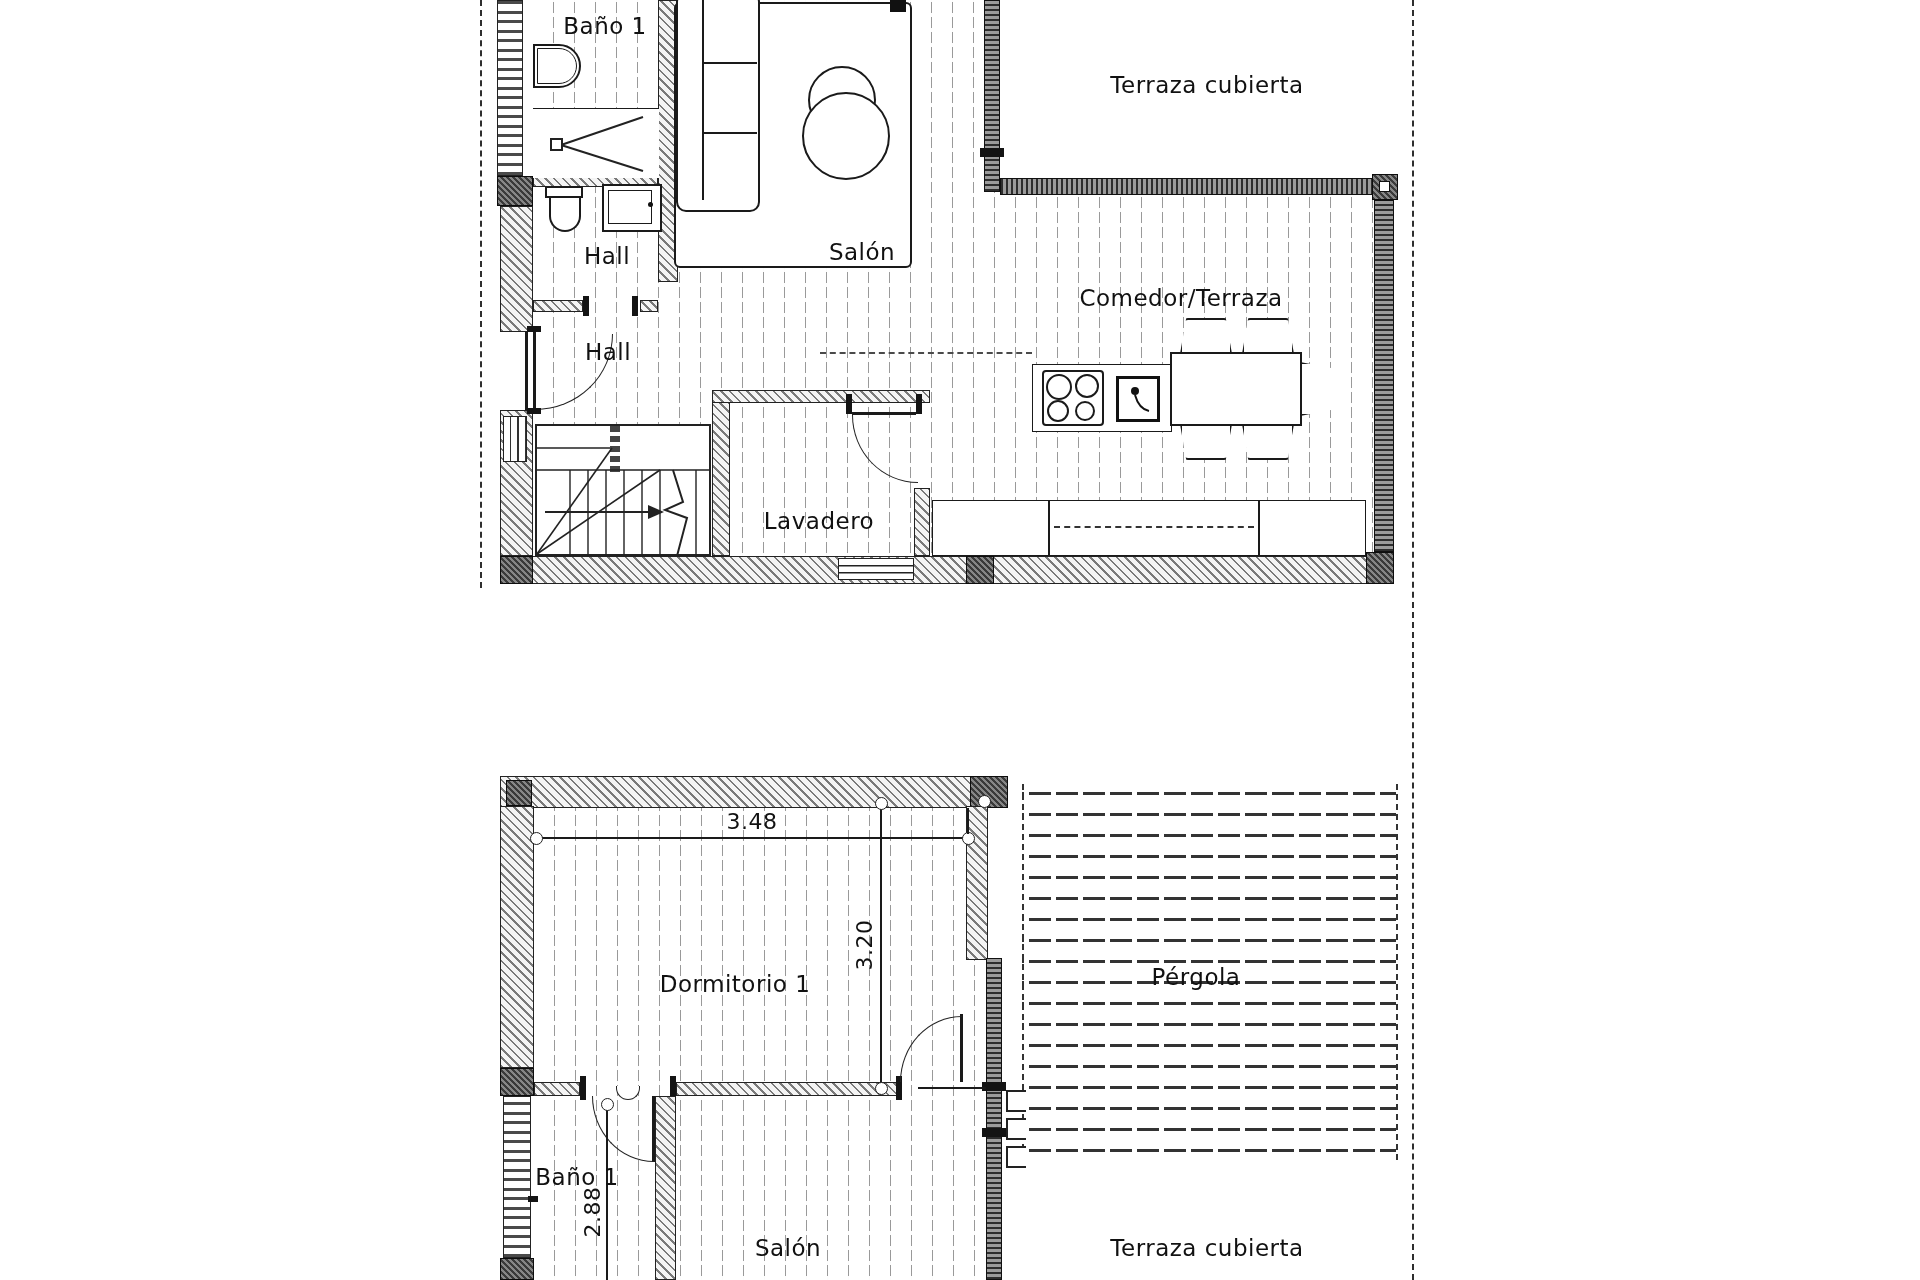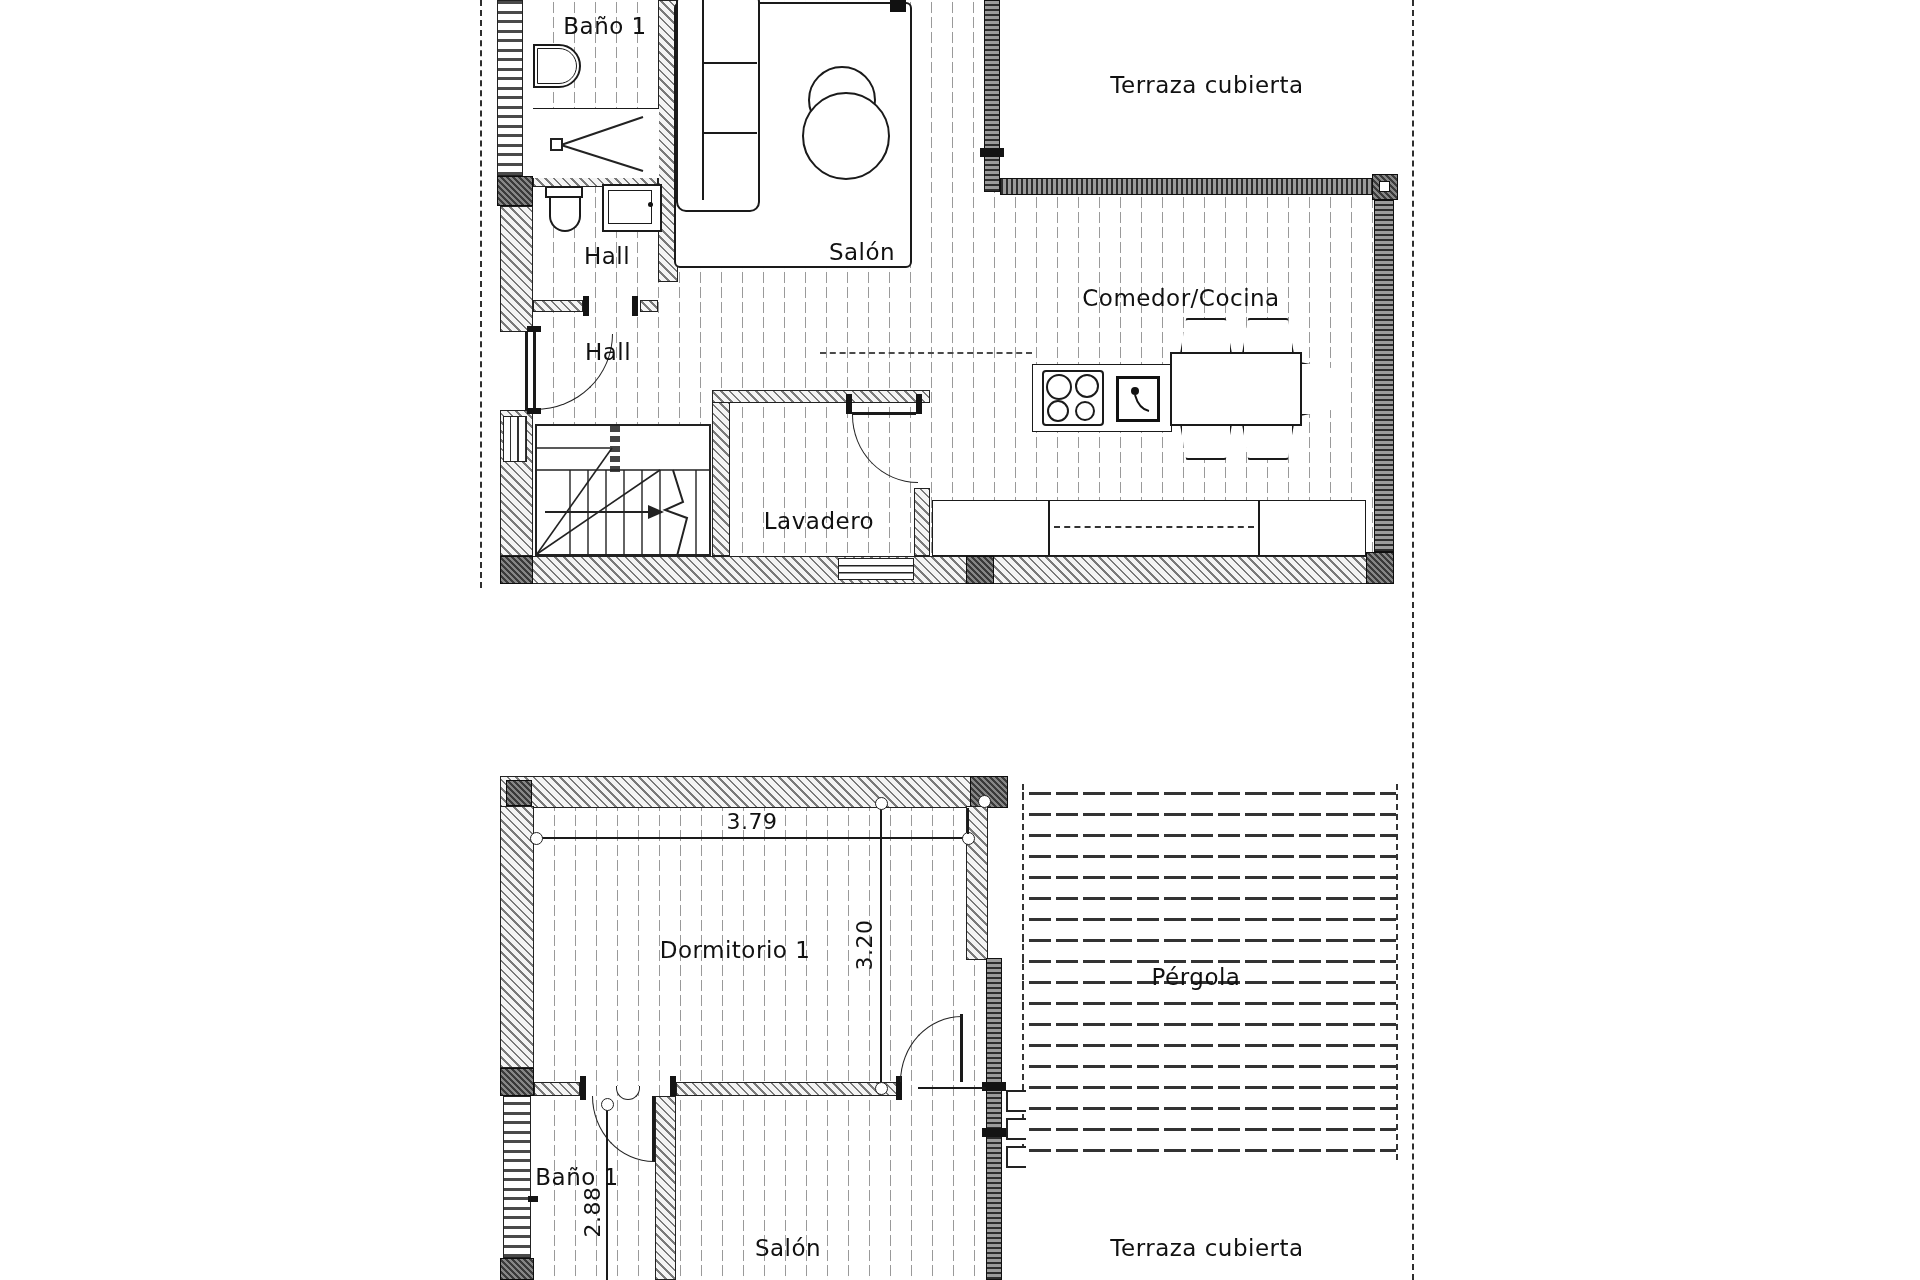--- a/index.html
+++ b/index.html
@@ -172,21 +172,21 @@
     <div class="abs block" style="left:500px;top:556px;width:33px;height:28px;"></div>
     <div class="abs winset" style="left:838px;top:558px;width:76px;height:22px;
          background-image:linear-gradient(#222,#222),linear-gradient(#222,#222);background-size:100% 1.5px,100% 1.5px;background-position:0 6px,0 13px;background-repeat:no-repeat;"></div>
     <div class="abs block" style="left:966px;top:556px;width:28px;height:28px;"></div>
     <div class="abs block" style="left:1366px;top:552px;width:28px;height:32px;"></div>
 
     <div class="label" style="left:605px;top:26px;">Baño 1</div>
     <div class="label" style="left:1207px;top:85px;">Terraza cubierta</div>
     <div class="label" style="left:862px;top:252px;">Salón</div>
     <div class="label" style="left:607px;top:256px;">Hall</div>
-    <div class="label" style="left:1181px;top:298px;">Comedor/Cocina</div>
+    <div class="label" style="left:1181px;top:298px;">Comedor/Terraza</div>
     <div class="label" style="left:608px;top:352px;">Hall</div>
     <div class="label" style="left:819px;top:521px;">Lavadero</div>
   </div>
 
   <div>
 
     <div class="abs planks" style="left:534px;top:806px;width:454px;height:474px;"></div>
 
     <div class="abs wall" style="left:500px;top:776px;width:508px;height:32px;"></div>
     <div class="abs block" style="left:506px;top:780px;width:26px;height:26px;"></div>
@@ -217,37 +217,37 @@
     <div class="abs line" style="left:652px;top:1096px;width:2.5px;height:66px;"></div>
     <div class="abs arc" style="left:592px;top:1096px;width:62px;height:66px;border-left:1.8px solid #222;border-bottom:1.8px solid #222;border-bottom-left-radius:100% 100%;"></div>
 
     <div class="abs wall" style="left:655px;top:1096px;width:21px;height:184px;"></div>
 
     <div class="abs line" style="left:535px;top:837px;width:433px;height:1.6px;"></div>
     <div class="dimdot" style="left:530px;top:832px;"></div>
     <div class="dimdot" style="left:962px;top:832px;"></div>
     <div class="abs line" style="left:967px;top:808px;width:1.6px;height:26px;"></div>
     <div class="dimdot" style="left:978px;top:795px;"></div>
-    <div class="label dim" style="left:752px;top:821px;">3.79</div>
+    <div class="label dim" style="left:752px;top:821px;">3.48</div>
 
     <div class="abs line" style="left:880px;top:802px;width:1.6px;height:286px;"></div>
     <div class="dimdot" style="left:875px;top:797px;"></div>
     <div class="dimdot" style="left:875px;top:1082px;"></div>
     <div class="label dim vtext" style="left:864px;top:945px;">3.20</div>
 
     <div class="abs line" style="left:606px;top:1102px;width:1.6px;height:178px;"></div>
     <div class="dimdot" style="left:601px;top:1098px;"></div>
     <div class="label dim vtext" style="left:592px;top:1212px;">2.88</div>
 
     <div class="abs pergola" style="left:1022px;top:784px;width:376px;height:376px;"></div>
     <div class="label" style="left:1196px;top:977px;">Pérgola</div>
 
     <div class="abs" style="left:1006px;top:1090px;width:20px;height:22px;border:2px solid #222;border-right:none;background:#fff;"></div>
     <div class="abs" style="left:1006px;top:1118px;width:20px;height:22px;border:2px solid #222;border-right:none;background:#fff;"></div>
     <div class="abs" style="left:1006px;top:1146px;width:20px;height:22px;border:2px solid #222;border-right:none;background:#fff;"></div>
 
-    <div class="label" style="left:735px;top:950px;">Dormitorio 1</div>
+    <div class="label" style="left:735px;top:984px;">Dormitorio 1</div>
     <div class="label" style="left:577px;top:1177px;">Baño 1</div>
     <div class="label" style="left:788px;top:1248px;">Salón</div>
     <div class="label" style="left:1207px;top:1248px;">Terraza cubierta</div>
   </div>
 
 </div>
 
 </body></html>

